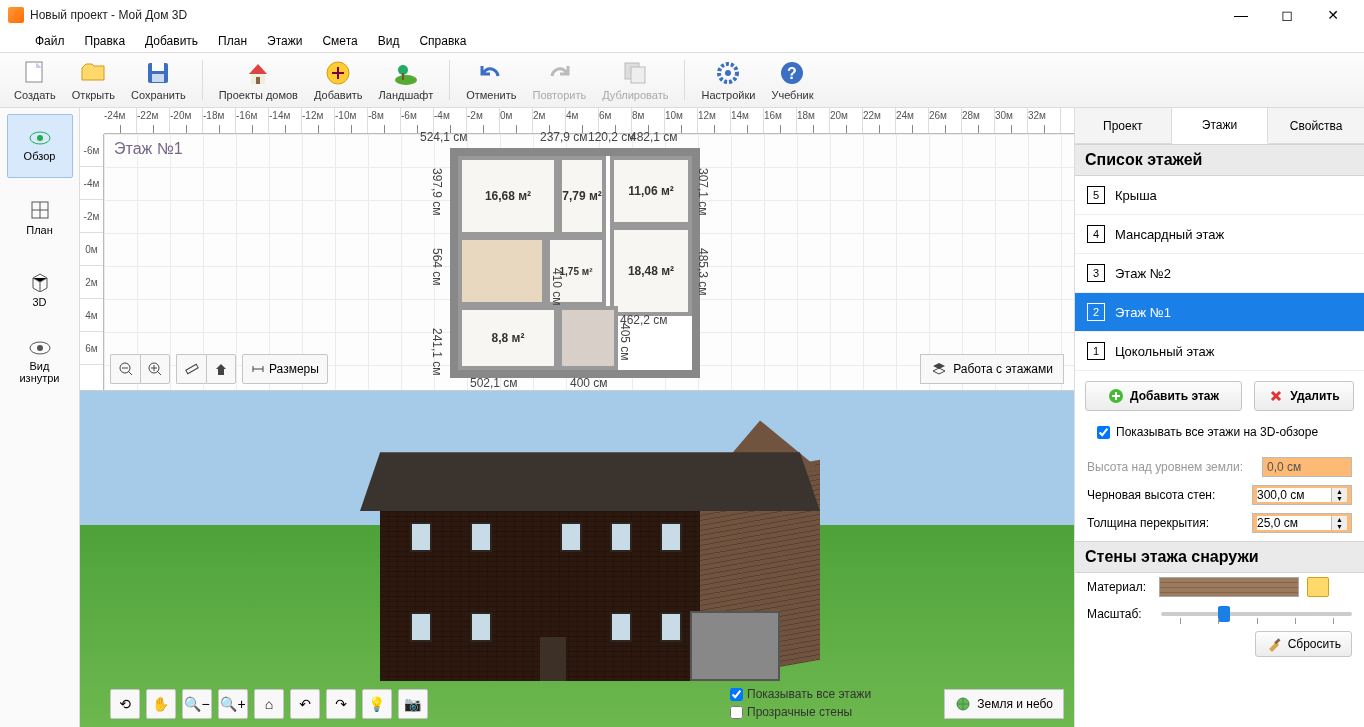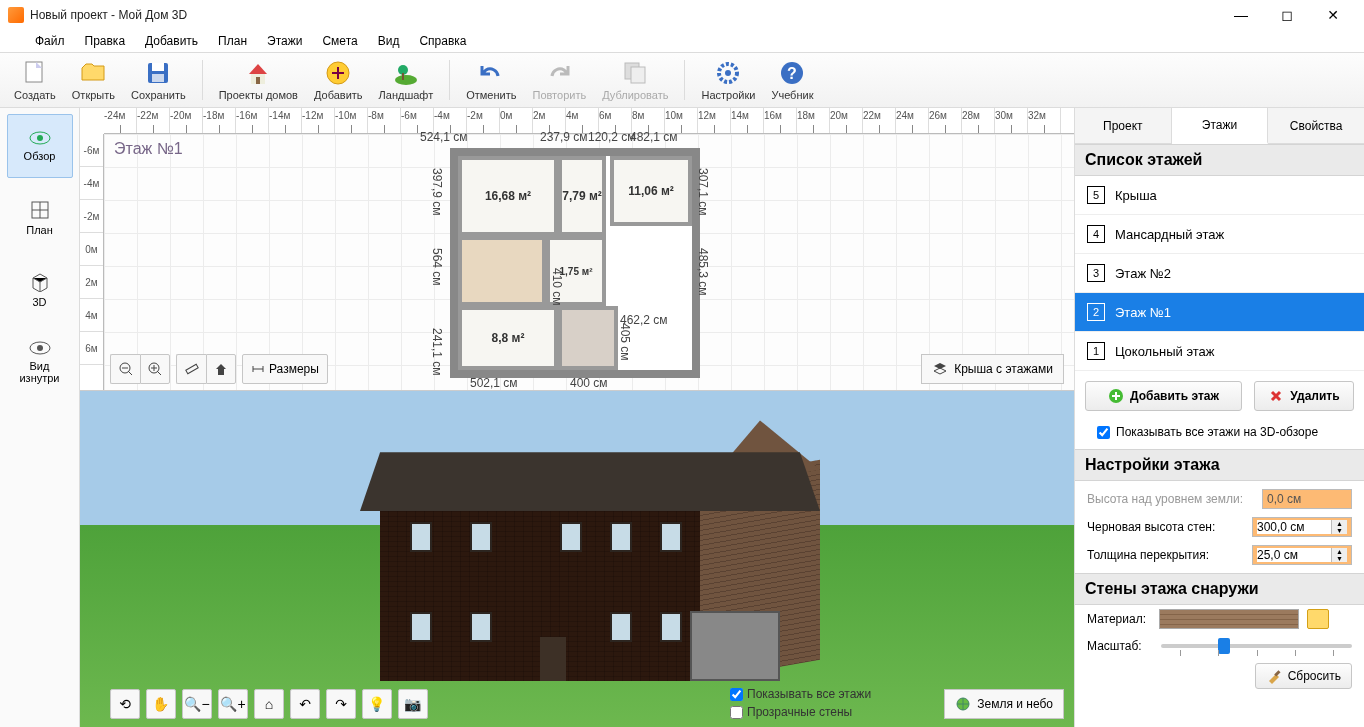--- a/index.html
+++ b/index.html
@@ -332,20 +332,23 @@
         <div class="fp-outer"></div>
         <div class="fp-room" style="left:8px;top:8px;width:100px;height:80px">
             <span>16,68 м²</span>
           </div>
         <div class="fp-room" style="left:108px;top:8px;width:48px;height:80px">
             <span>7,79 м²</span>
           </div>
         <div class="fp-room" style="left:160px;top:8px;width:82px;height:70px">
             <span>11,06 м²</span>
           </div>
+        <div class="fp-room" style="left:160px;top:78px;width:82px;height:90px">
+            <span>18,48 м²</span>
+          </div>
         <div class="fp-room" style="left:96px;top:88px;width:60px;height:70px;font-size:10px">
             <span>1,75 м²</span>
           </div>
         <div class="fp-room" style="left:8px;top:158px;width:100px;height:64px">
             <span>8,8 м²</span>
           </div>
         <div class="fp-room" style="left:8px;top:88px;width:88px;height:70px;background:#e8d8c0"></div>
         <div class="fp-room" style="left:108px;top:158px;width:60px;height:64px;background:#d8d0c8"></div>
 
         <div class="dim-txt" style="left:-30px;top:-18px">524,1 см</div>
@@ -397,21 +400,21 @@
               <path d="M2 7 H12 M2 4 V10 M12 4 V10" stroke="#444"></path>
             </svg>
           <span>Размеры</span>
         </div>
       </div>
       <div class="floors-btn">
         <svg width="16" height="16">
             <polygon points="8,2 14,5 8,8 2,5" fill="#444"></polygon>
             <polygon points="8,7 14,10 8,13 2,10" fill="none" stroke="#444"></polygon>
           </svg>
-        <span>Крыша с этажами</span>
+        <span>Работа с этажами</span>
       </div>
     </div>
 
     <div class="view3d">
       <div class="house">
         <div class="wall-side"></div>
         <div class="gable"></div>
         <div class="wall-front">
           <div class="win" style="left:30px;top:20px"></div>
           <div class="win" style="left:90px;top:20px"></div>
@@ -518,21 +521,20 @@
         <svg width="16" height="16">
             <path d="M4 4 L12 12 M12 4 L4 12" stroke="#d33" stroke-width="3"></path>
           </svg>
         <span>Удалить</span>
       </div>
     </div>
     <label class="rp-check">
       <input type="checkbox" checked="" style="">
       <span>Показывать все этажи на 3D-обзоре</span>
     </label>
-    <div class="rp-section-h">Настройки этажа</div>
     <div class="rp-form">
       <div class="rp-row disabled">
         <span>Высота над уровнем земли:</span>
         <input class="rp-input" disabled="" value="0,0 см" style="">
       </div>
       <div class="rp-row">
         <span>Черновая высота стен:</span>
         <div class="rp-input spin">
             <input value="300,0 см" style="">
             <div class="spinbtns">

